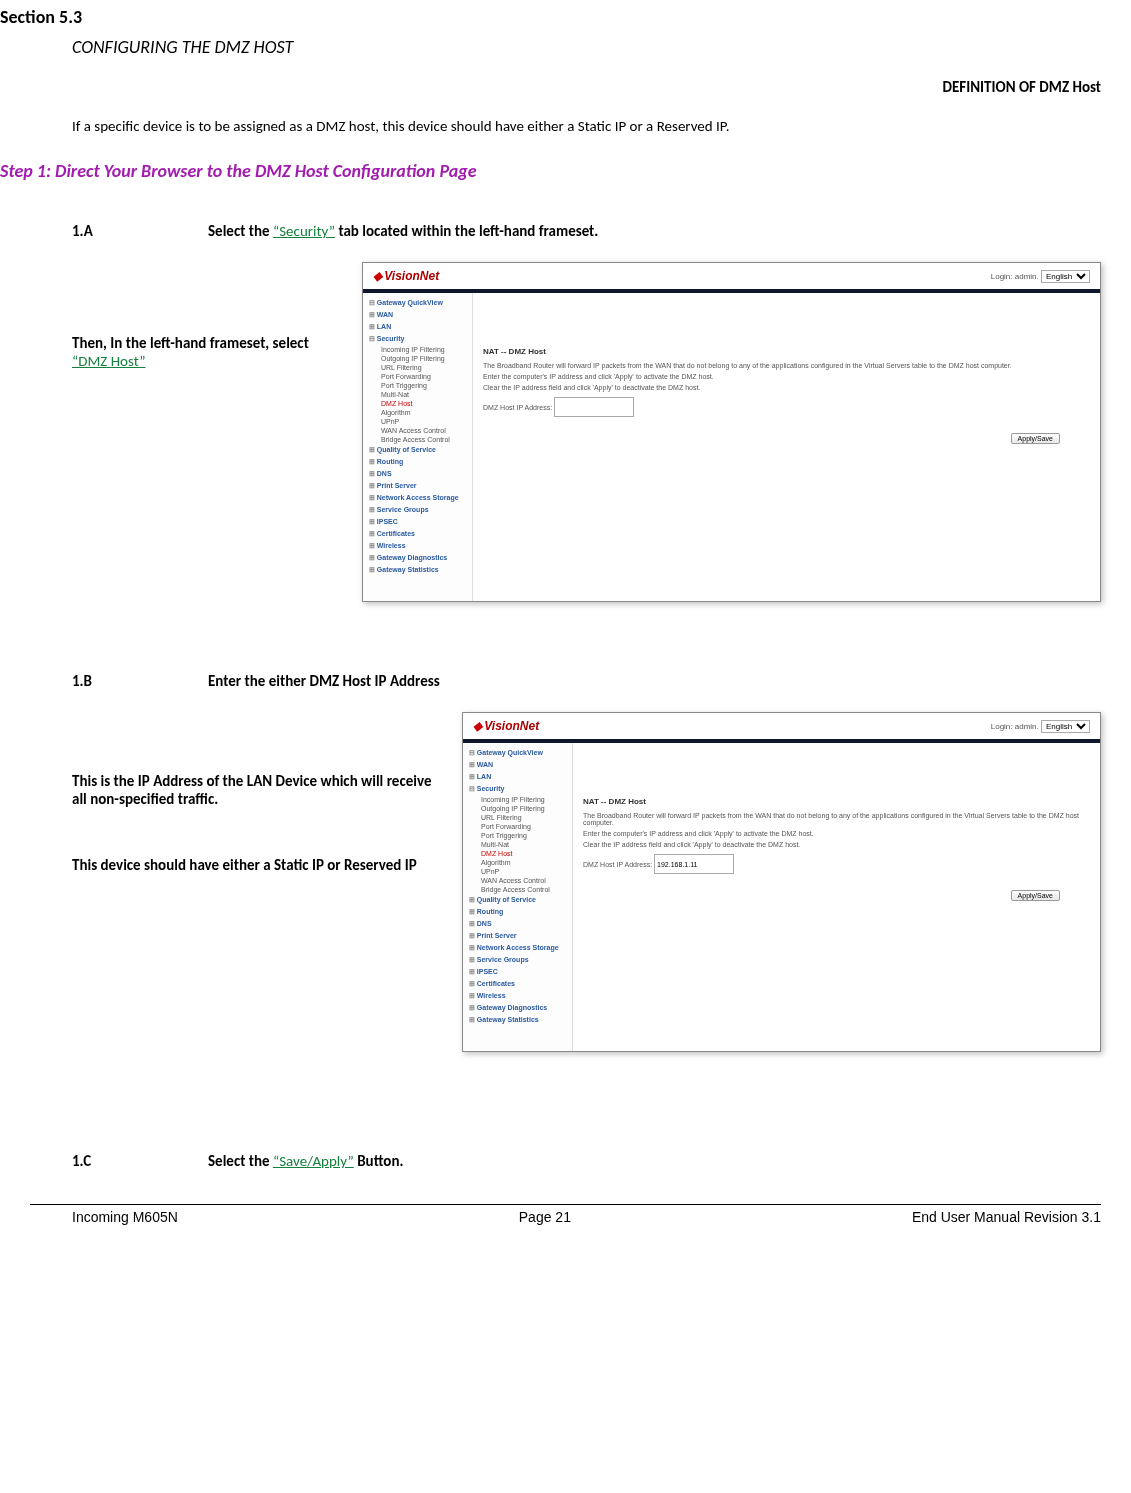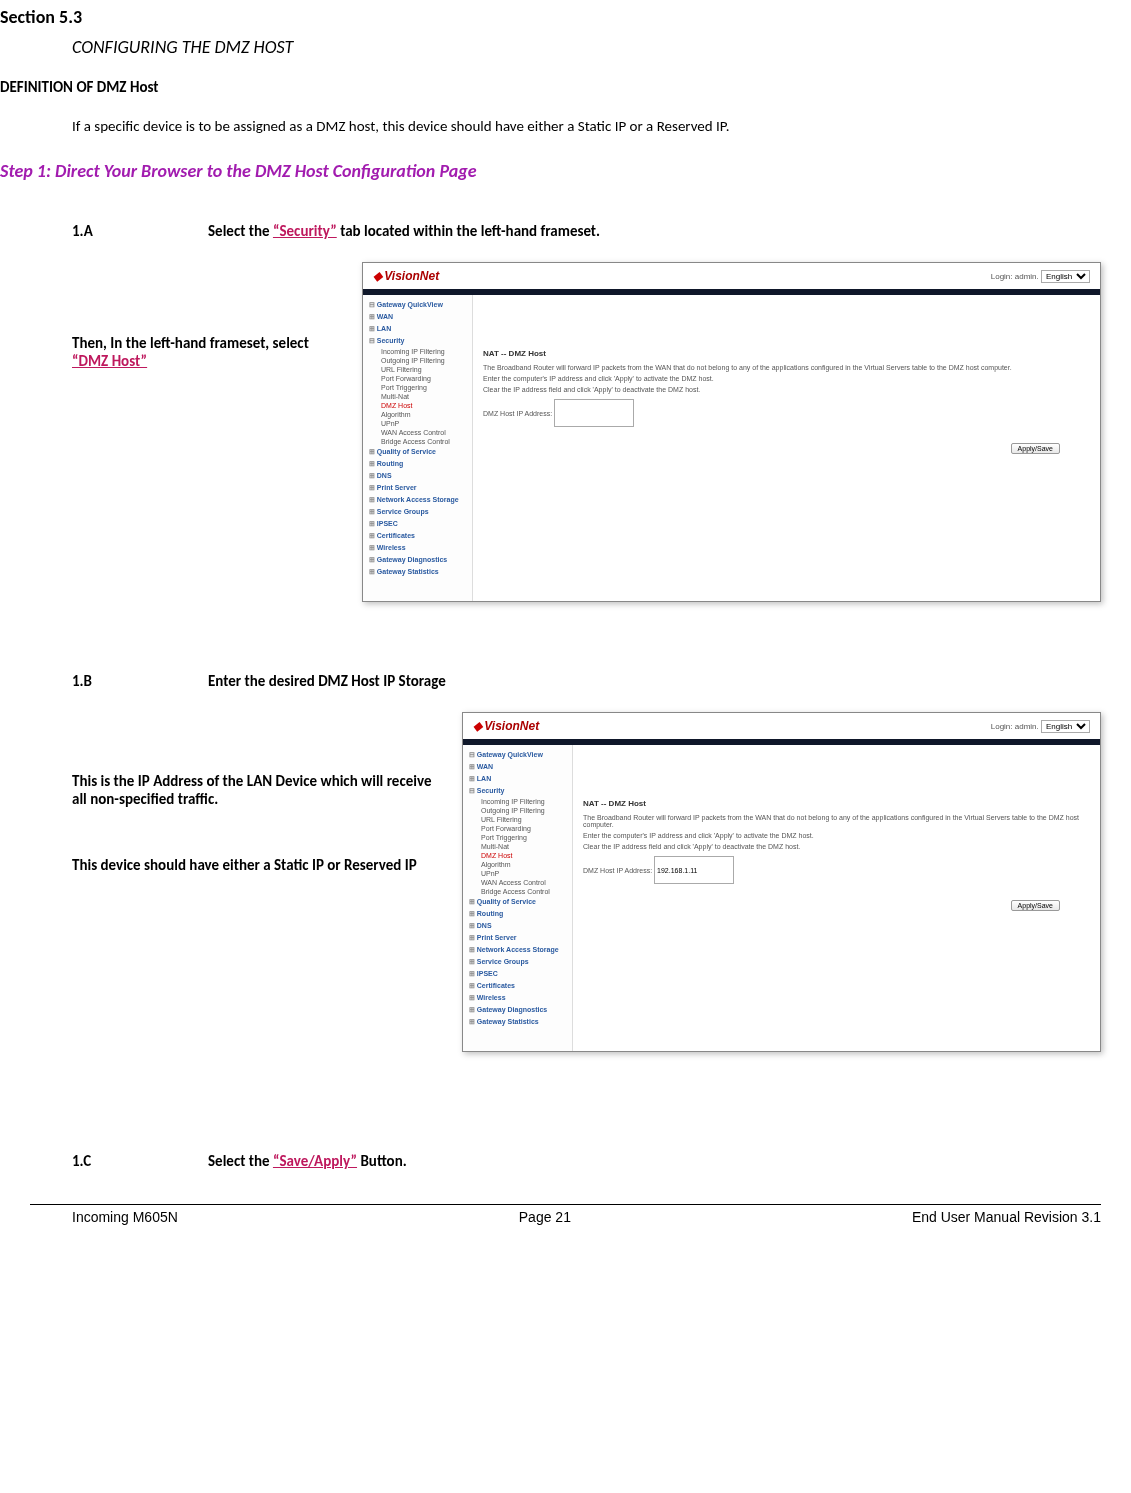--- a/index.html
+++ b/index.html
@@ -22,20 +22,21 @@
   .section-title {
     font-size: 18px;
     font-weight: normal;
     font-style: italic;
     padding: 0 0 20px 72px;
   }
   .def-heading {
     font-size: 15px;
     font-weight: bold;
     padding: 0 0 20px 0;
+    text-align: right;
   }
   .para {
     font-size: 15px;
     padding: 0 0 18px 72px;
     line-height: 1.35;
   }
   .step-heading {
     font-size: 18px;
     font-weight: bold;
     font-style: italic;
@@ -51,23 +52,23 @@
     font-size: 15px;
     font-weight: bold;
     width: 96px;
     flex: 0 0 96px;
   }
   .step-text {
     font-size: 15px;
     font-weight: bold;
   }
   .link {
-    color: #be185d;
+    color: #15803d;
     text-decoration: underline;
-    font-weight: bold;
+    font-weight: normal;
   }
   .row-1a-content {
     display: flex;
     align-items: flex-start;
     padding: 22px 0 0 72px;
   }
   .row-1a-left {
     width: 290px;
     flex: 0 0 290px;
     padding-right: 20px;
@@ -102,21 +103,21 @@
     color: #333;
     min-height: 340px;
     display: flex;
     flex-direction: column;
   }
   .mock-header {
     display: flex;
     justify-content: space-between;
     align-items: center;
     padding: 6px 10px;
-    border-bottom: 6px solid #0f172a;
+    border-bottom: 4px solid #0f172a;
   }
   .mock-logo {
     font-weight: bold;
     font-style: italic;
     color: #a00;
     font-size: 12px;
   }
   .mock-logo::before {
     content: "◆";
     color: #c00;
@@ -178,21 +179,21 @@
     margin-bottom: 6px;
     font-size: 8px;
   }
   .mock-main p { margin: 4px 0; }
   .mock-main .field {
     margin: 6px 0 16px 0;
   }
   .mock-main .field input {
     font-size: 7px;
     border: 1px solid #aaa;
-    height: 28px;
+    height: 20px;
     width: 80px;
     padding: 0 2px;
     background: #fff;
   }
   .mock-main .apply-wrap {
     text-align: right;
     padding-right: 30px;
   }
   .mock-main button {
     font-size: 7px;
@@ -291,21 +292,21 @@
           </div>
         </div>
       </div>
     </div>
   </div>
 
   <div class="spacer-after-1a"></div>
 
   <div class="row-1b">
     <div class="step-label">1.B</div>
-    <div class="step-text">Enter the desired DMZ Host IP Storage</div>
+    <div class="step-text">Enter the either DMZ Host IP Address</div>
   </div>
 
   <div class="row-1b-content">
     <div class="row-1b-left">
       <p>This is the IP Address of the LAN Device which will receive all non-specified traffic.</p>
       <p>This device should have either a Static IP or Reserved IP</p>
     </div>
 
     <div class="mock">
       <div class="mock-header">

